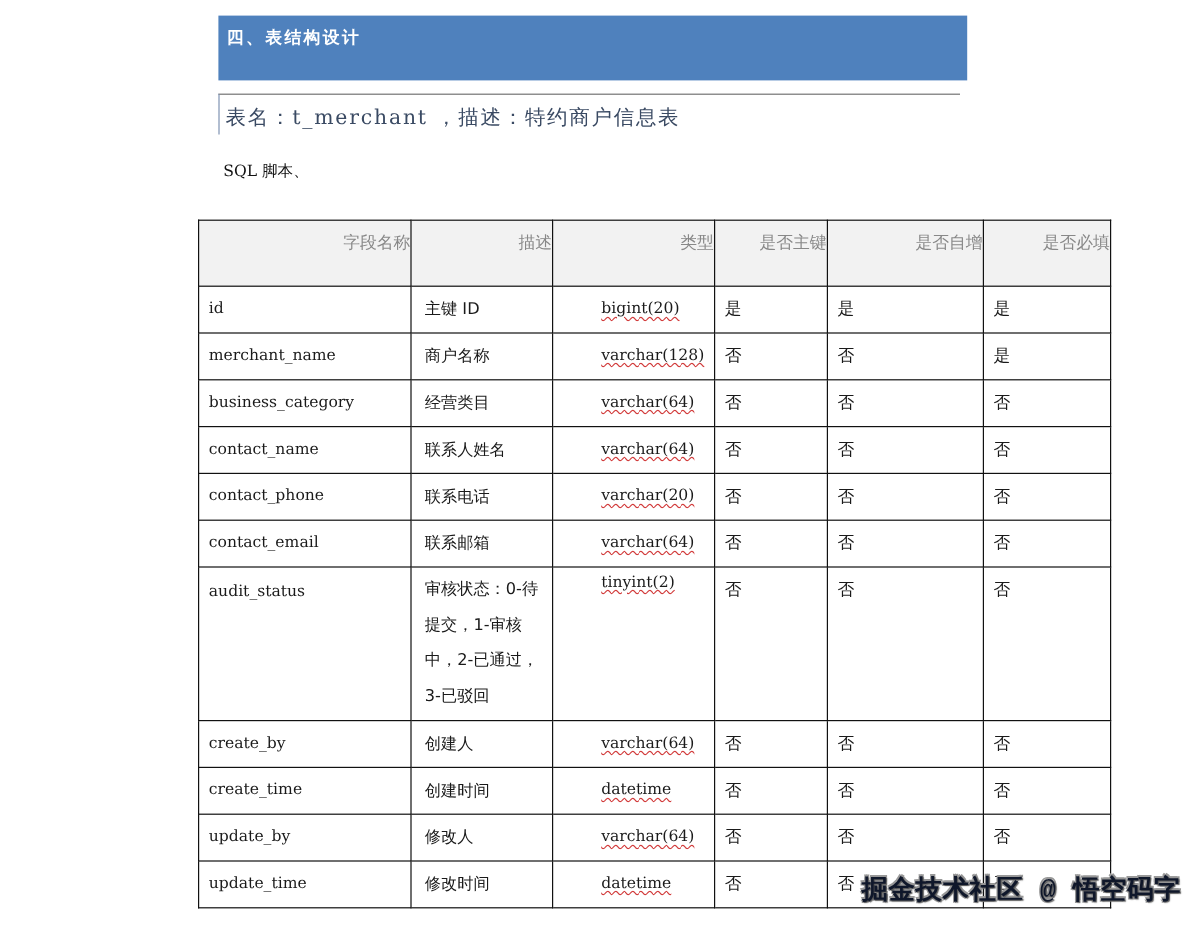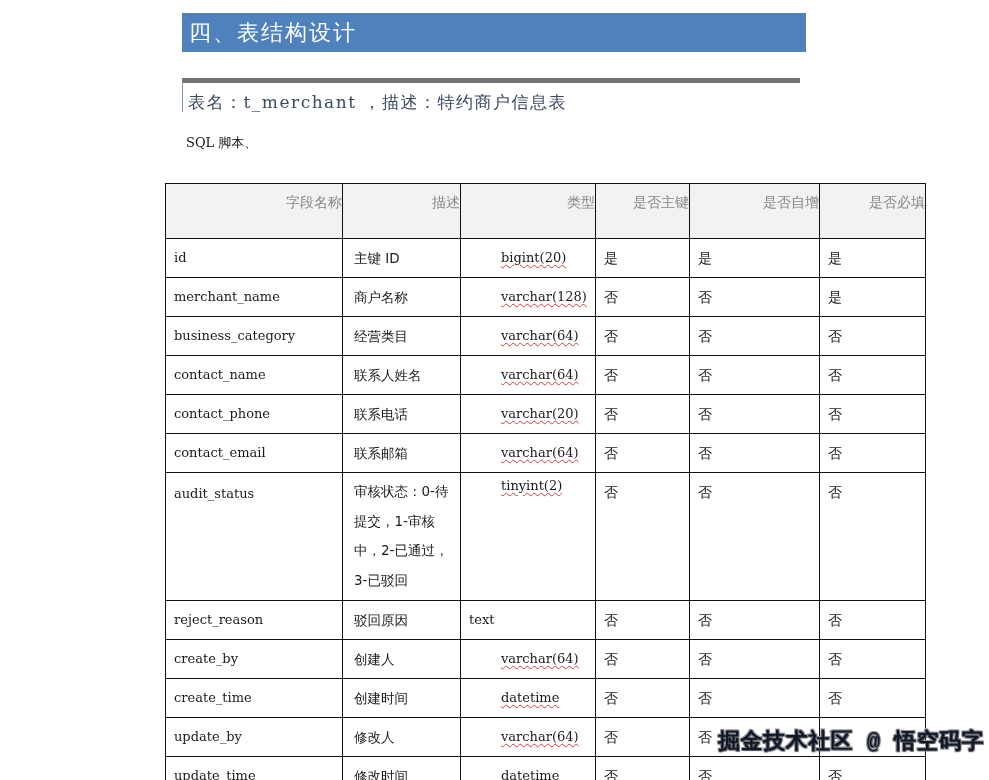--- a/index.html
+++ b/index.html
@@ -1,27 +1,27 @@
 <!DOCTYPE html>
 <html><head>
   <meta charset="utf-8">
   <style>
     * { margin: 0; padding: 0; box-sizing: border-box; }
     html, body { width: 989px; height: 780px; overflow: hidden; background: #ffffff; }
     body { position: relative; font-family: "DejaVu Serif", "Liberation Serif", serif; color: #1a1a1a; }
 
     .section-heading {
-      position: absolute; left: 182px; top: 13px; width: 624px; height: 39px;
+      position: absolute; left: 182px; top: 13px; width: 624px; height: 54px;
       background: #4f81bd; color: #ffffff;
-      font-family: "DejaVu Serif", serif; font-weight: normal; font-size: 22px;
+      font-family: "DejaVu Serif", serif; font-weight: bold; font-size: 14px;
       letter-spacing: 2px; line-height: 39px; padding-left: 7px;
     }
     .table-caption {
       position: absolute; left: 182px; top: 78px; width: 618px; height: 34px;
-      border-top: 5px solid #737373; border-left: 1px solid #7f93b3;
+      border-top: 1px solid #737373; border-left: 1px solid #7f93b3;
       color: #3a4a63; font-family: "DejaVu Serif", serif;
       font-size: 17px; letter-spacing: 1.5px; padding-left: 5px; padding-top: 8px;
       line-height: 22px;
     }
     .sql-label {
       position: absolute; left: 186px; top: 134px;
       font-size: 13px; font-family: "DejaVu Serif", serif; color: #111;
     }
 
     table.schema {
@@ -129,28 +129,20 @@
     </tr>
     <tr>
       <td class="tall" style="line-height:18px;padding-top:12px">audit_status</td>
       <td class="desc tall">审核状态：0-待提交，1-审核中，2-已通过，3-已驳回</td>
       <td class="tall" style="line-height:18px;"><span class="spell">tinyint(2)</span></td>
       <td class="yn tall" style="line-height:18px;padding-top:10px">否</td>
       <td class="yn tall" style="line-height:18px;padding-top:10px">否</td>
       <td class="yn tall" style="line-height:18px;padding-top:10px">否</td>
     </tr>
     <tr>
-      <td>reject_reason</td>
-      <td class="desc">驳回原因</td>
-      <td><span>text</span></td>
-      <td class="yn">否</td>
-      <td class="yn">否</td>
-      <td class="yn">否</td>
-    </tr>
-    <tr>
       <td>create_by</td>
       <td class="desc">创建人</td>
       <td><span class="spell">varchar(64)</span></td>
       <td class="yn">否</td>
       <td class="yn">否</td>
       <td class="yn">否</td>
     </tr>
     <tr>
       <td>create_time</td>
       <td class="desc">创建时间</td>

